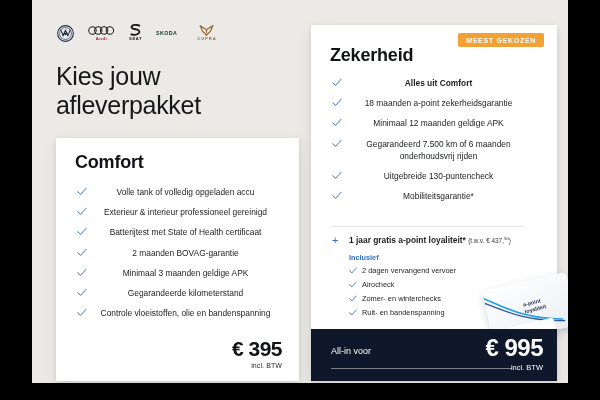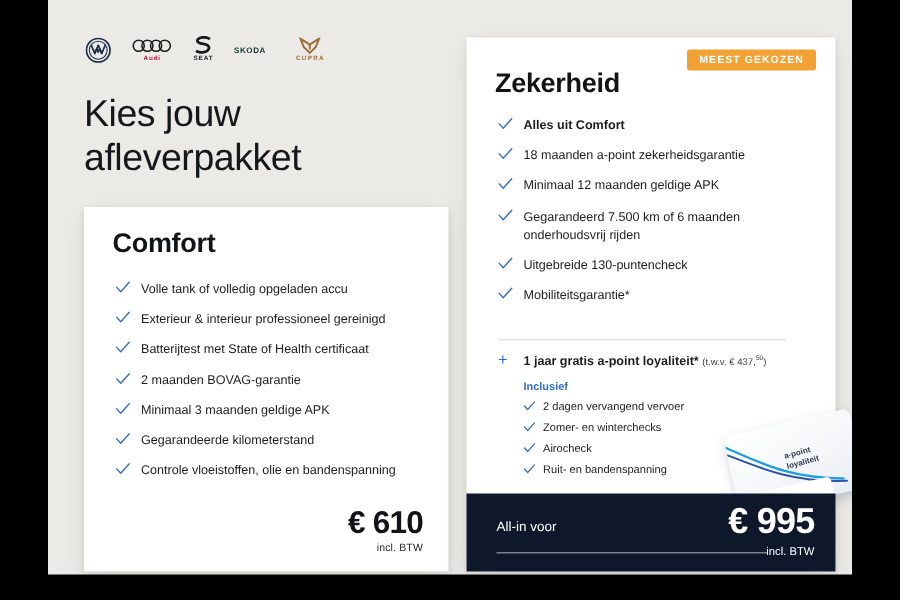--- a/index.html
+++ b/index.html
@@ -102,20 +102,21 @@
     border-radius: 2px;
     text-transform: uppercase;
     line-height: 1;
   }
 
   
   ul.feat {
     list-style: none;
     margin: 0;
     padding: 0;
+    text-align: center;
   }
   ul.feat li {
     position: relative;
     padding-left: 17px;
     font-size: 8.4px;
     line-height: 1.45;
     color: #1b1d20;
     margin-bottom: 8px;
   }
   .check {
@@ -406,21 +407,21 @@
           <span class="check">
             <svg viewBox="0 0 12 11">
                 <path d="M1 5.5 L4.2 9 L11 1.4" fill="none" stroke="#3a6fc4" stroke-width="1.15" stroke-linecap="round" stroke-linejoin="round"></path>
               </svg>
           </span>
           <span>Controle vloeistoffen, olie en bandenspanning</span>
         </li>
       </ul>
 
       <div class="price-comfort">
-        <div class="price-big">€ 610</div>
+        <div class="price-big">€ 395</div>
         <div class="price-sub">incl. BTW</div>
       </div>
     </div>
 
     <div class="card card-zekerheid">
       <div class="badge">MEEST GEKOZEN</div>
       <div class="card-title">Zekerheid</div>
 
       <ul class="feat list-zekerheid">
         <li>
@@ -492,29 +493,29 @@
                 </svg>
             </span>
             <span>2 dagen vervangend vervoer</span>
           </li>
           <li>
             <span class="check">
               <svg viewBox="0 0 12 11">
                   <path d="M1 5.5 L4.2 9 L11 1.4" fill="none" stroke="#3a6fc4" stroke-width="1.3" stroke-linecap="round" stroke-linejoin="round"></path>
                 </svg>
             </span>
-            <span>Zomer- en winterchecks</span>
+            <span>Airocheck</span>
           </li>
           <li>
             <span class="check">
               <svg viewBox="0 0 12 11">
                   <path d="M1 5.5 L4.2 9 L11 1.4" fill="none" stroke="#3a6fc4" stroke-width="1.3" stroke-linecap="round" stroke-linejoin="round"></path>
                 </svg>
             </span>
-            <span>Airocheck</span>
+            <span>Zomer- en winterchecks</span>
           </li>
           <li>
             <span class="check">
               <svg viewBox="0 0 12 11">
                   <path d="M1 5.5 L4.2 9 L11 1.4" fill="none" stroke="#3a6fc4" stroke-width="1.3" stroke-linecap="round" stroke-linejoin="round"></path>
                 </svg>
             </span>
             <span>Ruit- en bandenspanning</span>
           </li>
         </ul>

